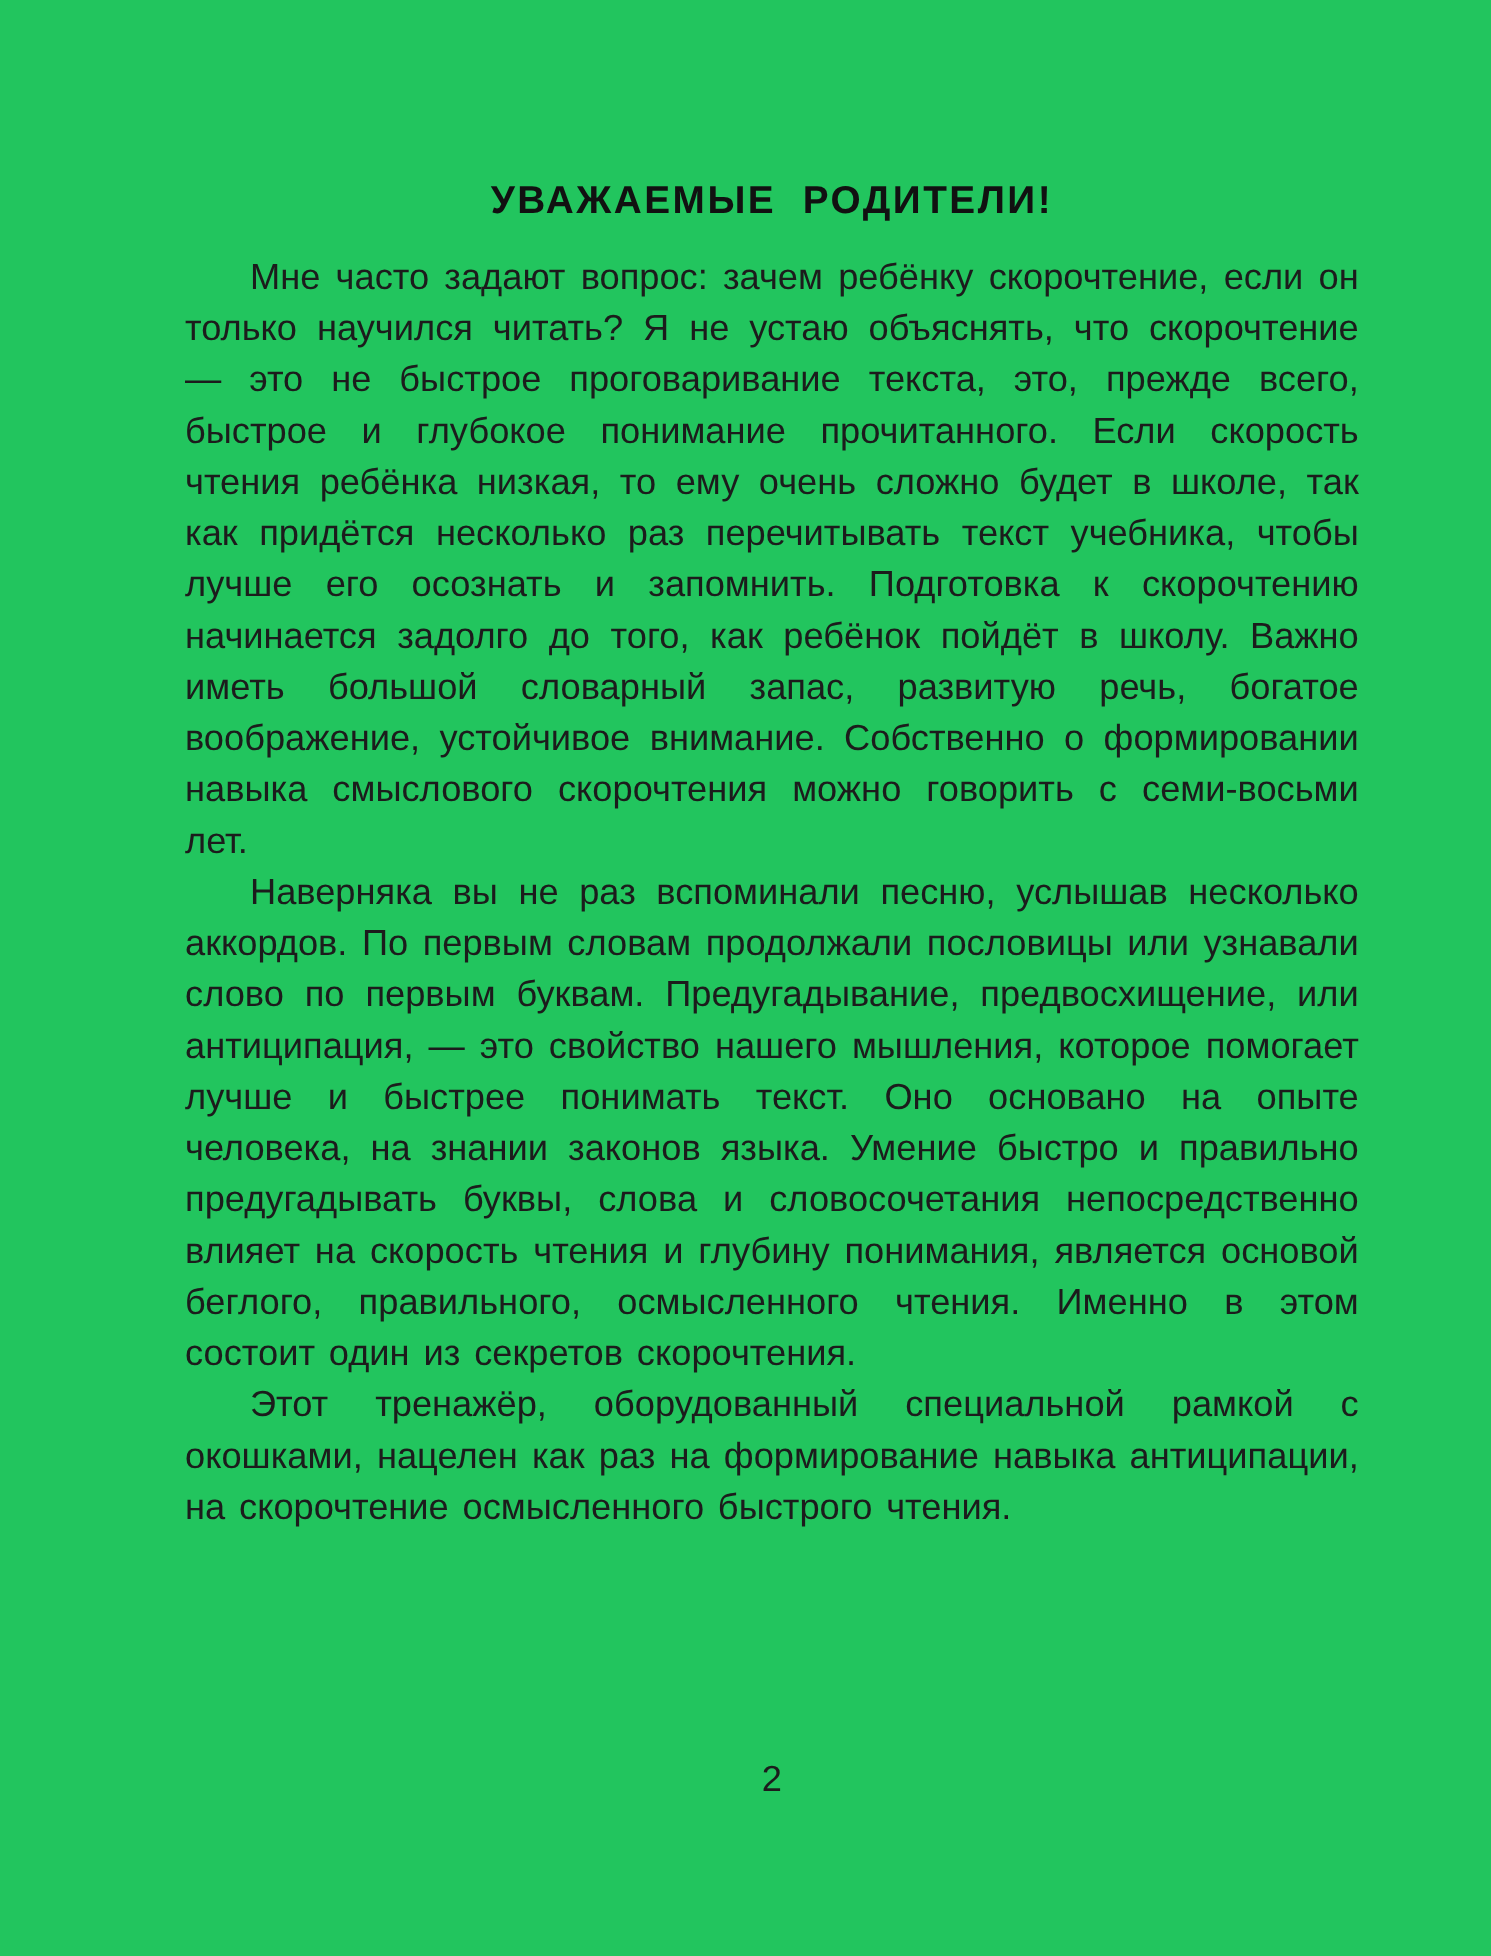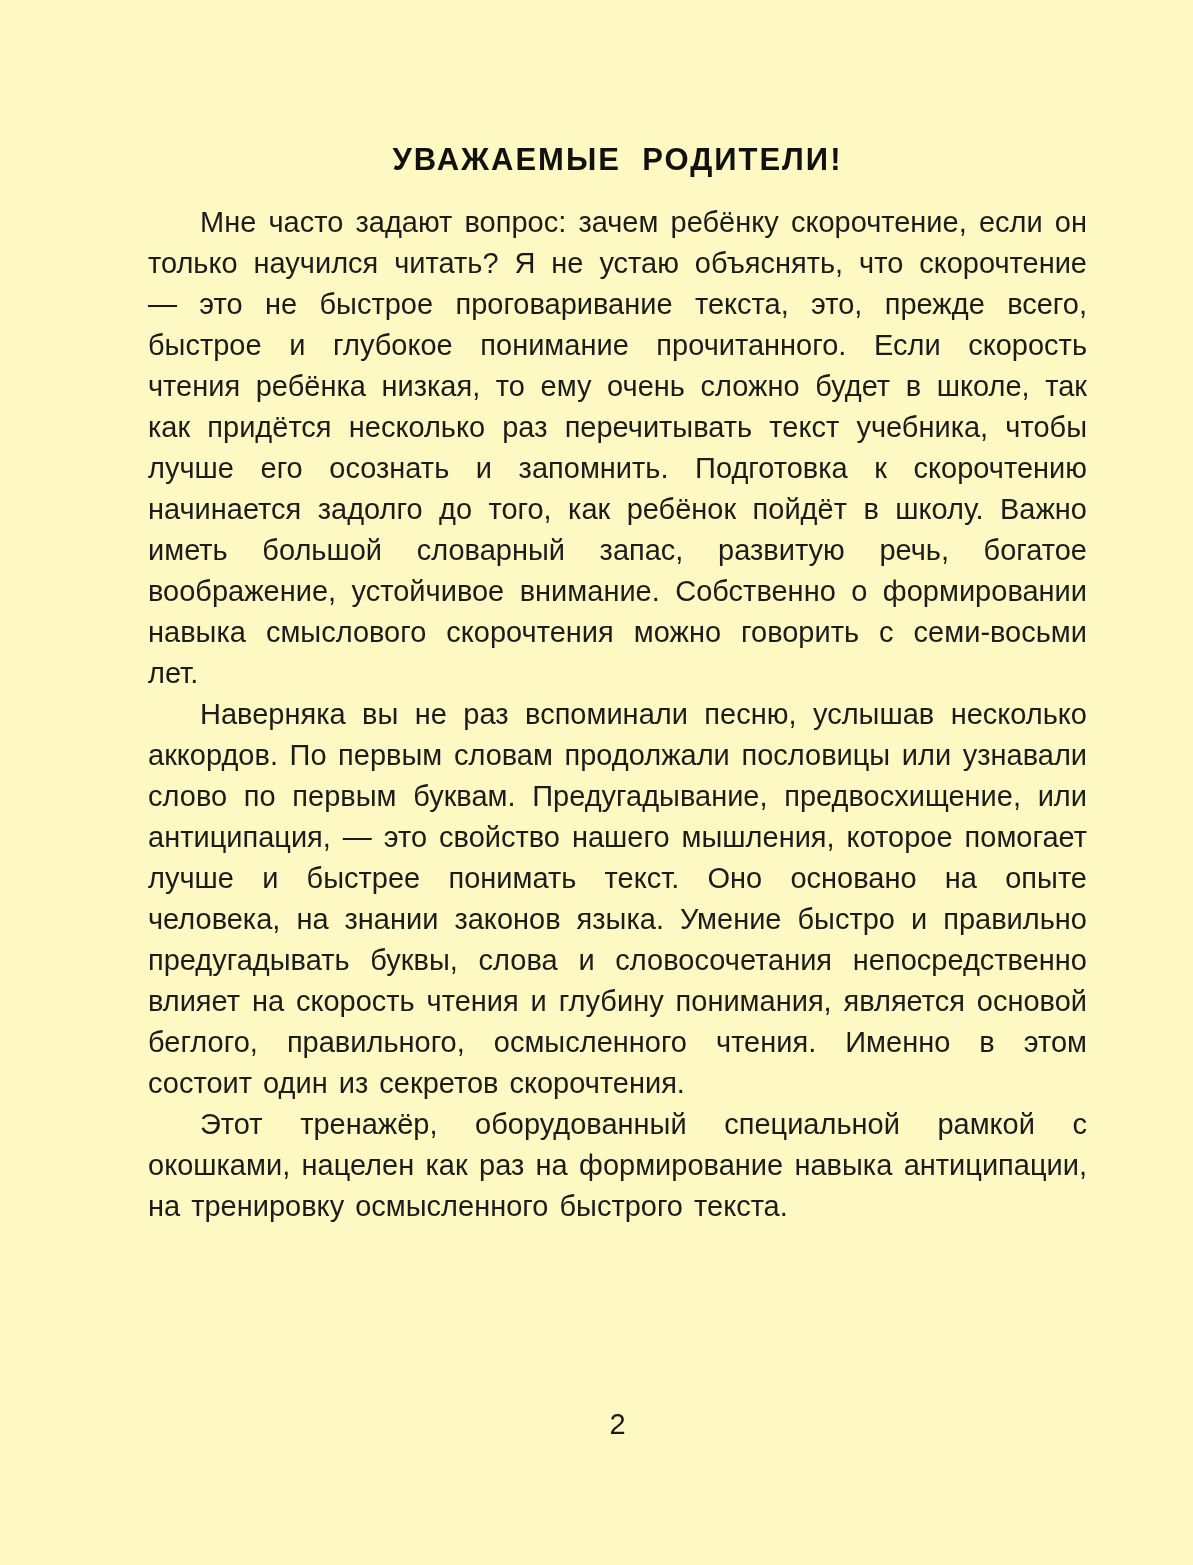--- a/index.html
+++ b/index.html
@@ -5,21 +5,21 @@
   * { margin: 0; padding: 0; box-sizing: border-box; }
   html, body { background: #ffffff; }
   body {
     font-family: "Liberation Sans", "DejaVu Sans", sans-serif;
     color: #1c1c1c;
   }
   .page {
     position: relative;
     width: 1193px;
     height: 1565px;
-    background: #fef9c3;
+    background: #22c55e;
     overflow: hidden;
   }
   .text-column {
     position: absolute;
     left: 148px;
     right: 106px;
     top: 0;
   }
   .doc-title {
     margin-top: 142px;
@@ -55,17 +55,17 @@
 </style>
 </head>
 <body>
 
 <div class="page">
   <div class="text-column">
     <h1 class="doc-title">УВАЖАЕМЫЕ  РОДИТЕЛИ!</h1>
     <div class="body-text">
       <p>Мне часто задают вопрос: зачем ребёнку скорочтение, если он только научился читать? Я не устаю объяснять, что скорочтение — это не быстрое проговаривание текста, это, прежде всего, быстрое и глубокое понимание прочитанного. Если скорость чтения ребёнка низкая, то ему очень сложно будет в школе, так как придётся несколько раз перечитывать текст учебника, чтобы лучше его осознать и запомнить. Подготовка к скорочтению начинается задолго до того, как ребёнок пойдёт в школу. Важно иметь большой словарный запас, развитую речь, богатое воображение, устойчивое внимание. Собственно о формировании навыка смыслового скорочтения можно говорить с семи-восьми лет.</p>
       <p>Наверняка вы не раз вспоминали песню, услышав несколько аккордов. По первым словам продолжали пословицы или узнавали слово по первым буквам. Предугадывание, предвосхищение, или антиципация, — это свойство нашего мышления, которое помогает лучше и быстрее понимать текст. Оно основано на опыте человека, на знании законов языка. Умение быстро и правильно предугадывать буквы, слова и словосочетания непосредственно влияет на скорость чтения и глубину понимания, является основой беглого, правильного, осмысленного чтения. Именно в этом состоит один из секретов скорочтения.</p>
-      <p>Этот тренажёр, оборудованный специальной рамкой с окошками, нацелен как раз на формирование навыка антиципации, на тренировку осмысленного быстрого текста.</p>
+      <p>Этот тренажёр, оборудованный специальной рамкой с окошками, нацелен как раз на формирование навыка антиципации, на скорочтение осмысленного быстрого чтения.</p>
     </div>
   </div>
   <div class="page-number">2</div>
 </div>
 
 </body></html>

